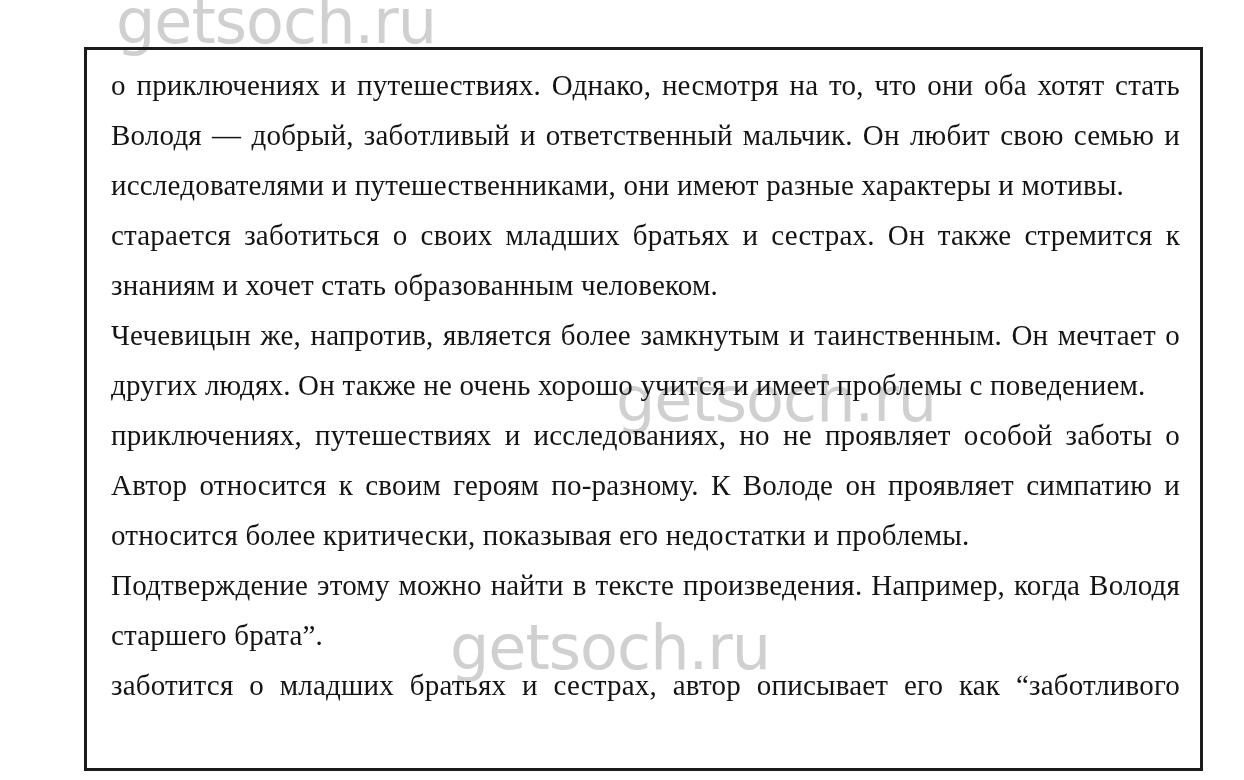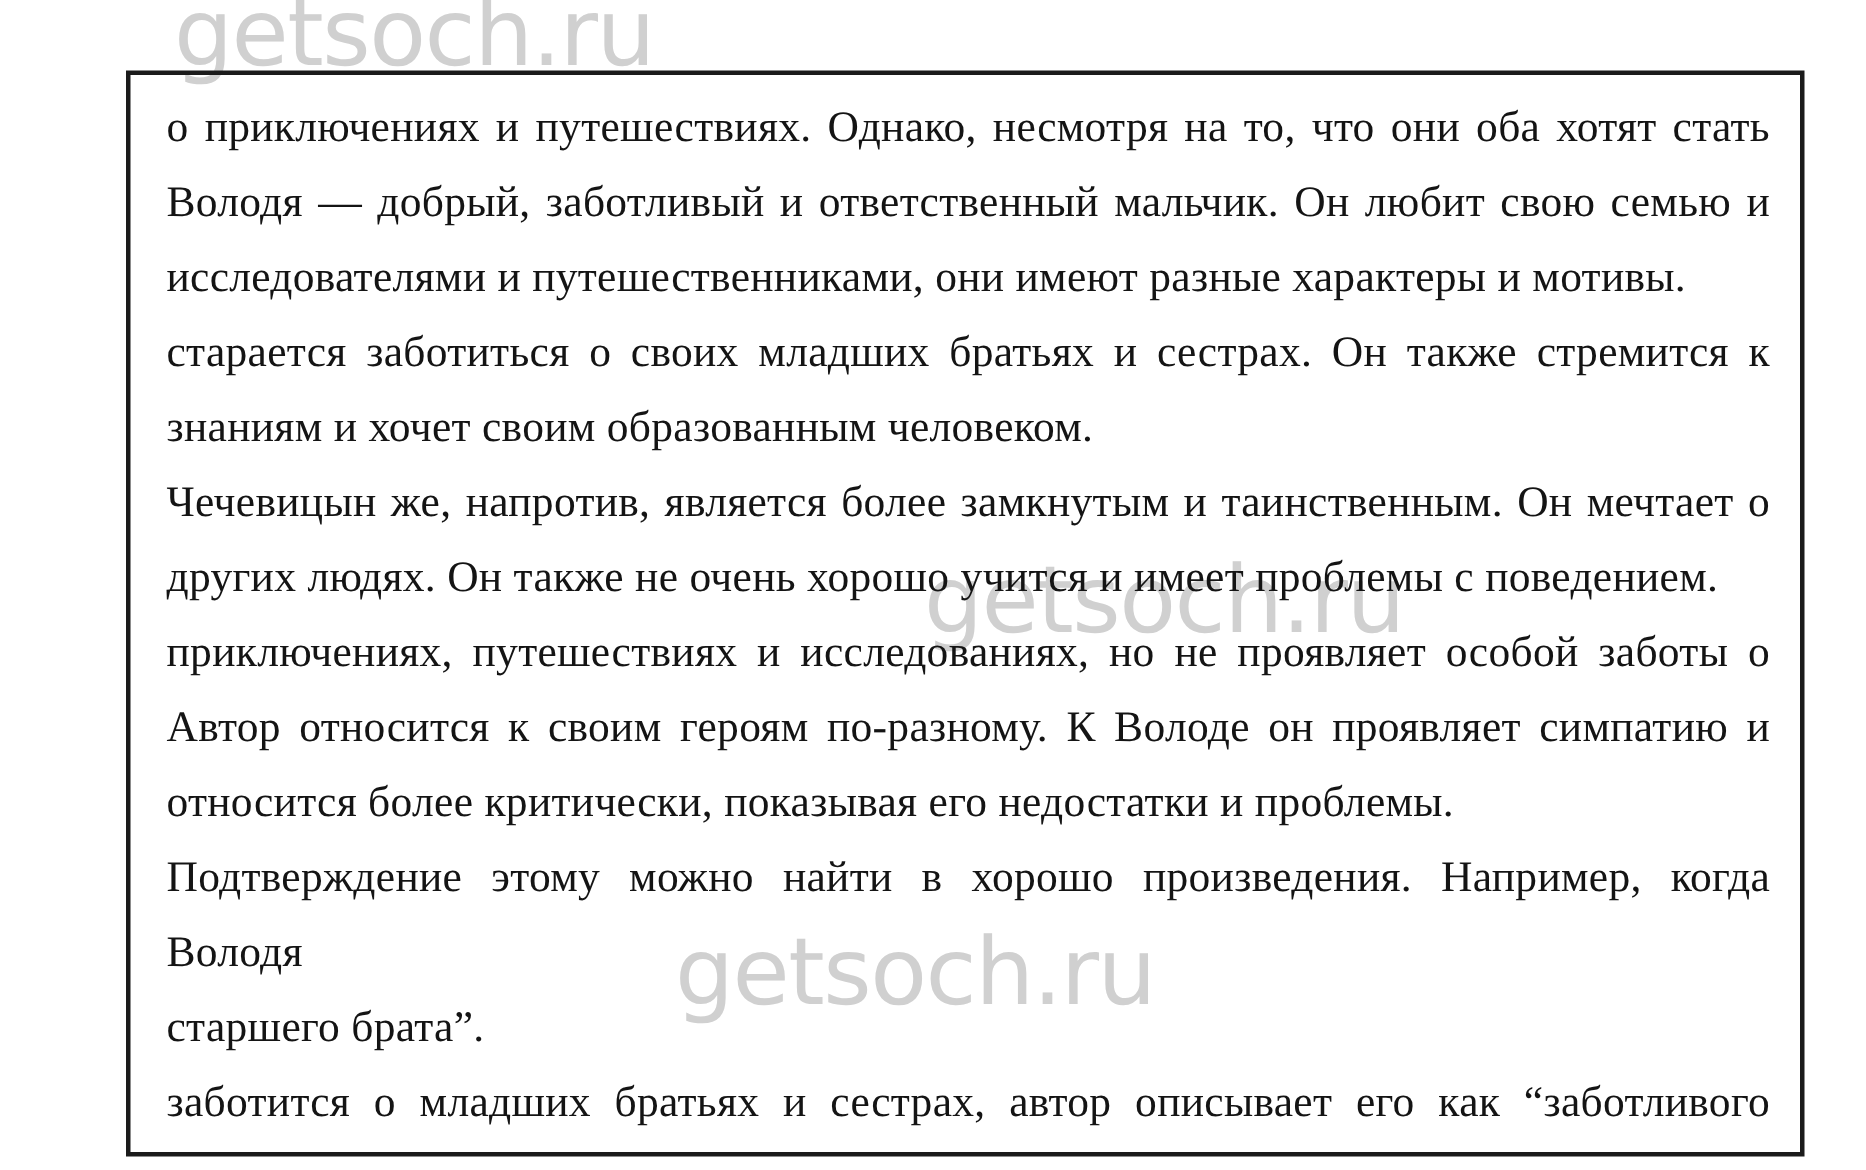--- a/index.html
+++ b/index.html
@@ -69,25 +69,25 @@
   <div class="watermark wm-middle">getsoch.ru</div>
 
   <div class="watermark wm-lower">getsoch.ru</div>
 
   <div class="doc-box">
     <div>
         <div class="text-line justify">о приключениях и путешествиях. Однако, несмотря на то, что они оба хотят стать</div>
         <div class="text-line justify">Володя — добрый, заботливый и ответственный мальчик. Он любит свою семью и</div>
         <div class="text-line left">исследователями и путешественниками, они имеют разные характеры и мотивы.</div>
         <div class="text-line justify">старается заботиться о своих младших братьях и сестрах. Он также стремится к</div>
-        <div class="text-line left">знаниям и хочет своим образованным человеком.</div>
+        <div class="text-line left">знаниям и хочет стать образованным человеком.</div>
         <div class="text-line justify">Чечевицын же, напротив, является более замкнутым и таинственным. Он мечтает о</div>
         <div class="text-line left">других людях. Он также не очень хорошо учится и имеет проблемы с поведением.</div>
         <div class="text-line justify">приключениях, путешествиях и исследованиях, но не проявляет особой заботы о</div>
         <div class="text-line justify">Автор относится к своим героям по-разному. К Володе он проявляет симпатию и</div>
         <div class="text-line left">относится более критически, показывая его недостатки и проблемы.</div>
-        <div class="text-line justify">Подтверждение этому можно найти в хорошо произведения. Например, когда Володя</div>
+        <div class="text-line justify">Подтверждение этому можно найти в тексте произведения. Например, когда Володя</div>
         <div class="text-line left">старшего брата”.</div>
         <div class="text-line justify">заботится о младших братьях и сестрах, автор описывает его как “заботливого</div>
       </div>
   </div>
 
 </div>
 
 </body></html>

